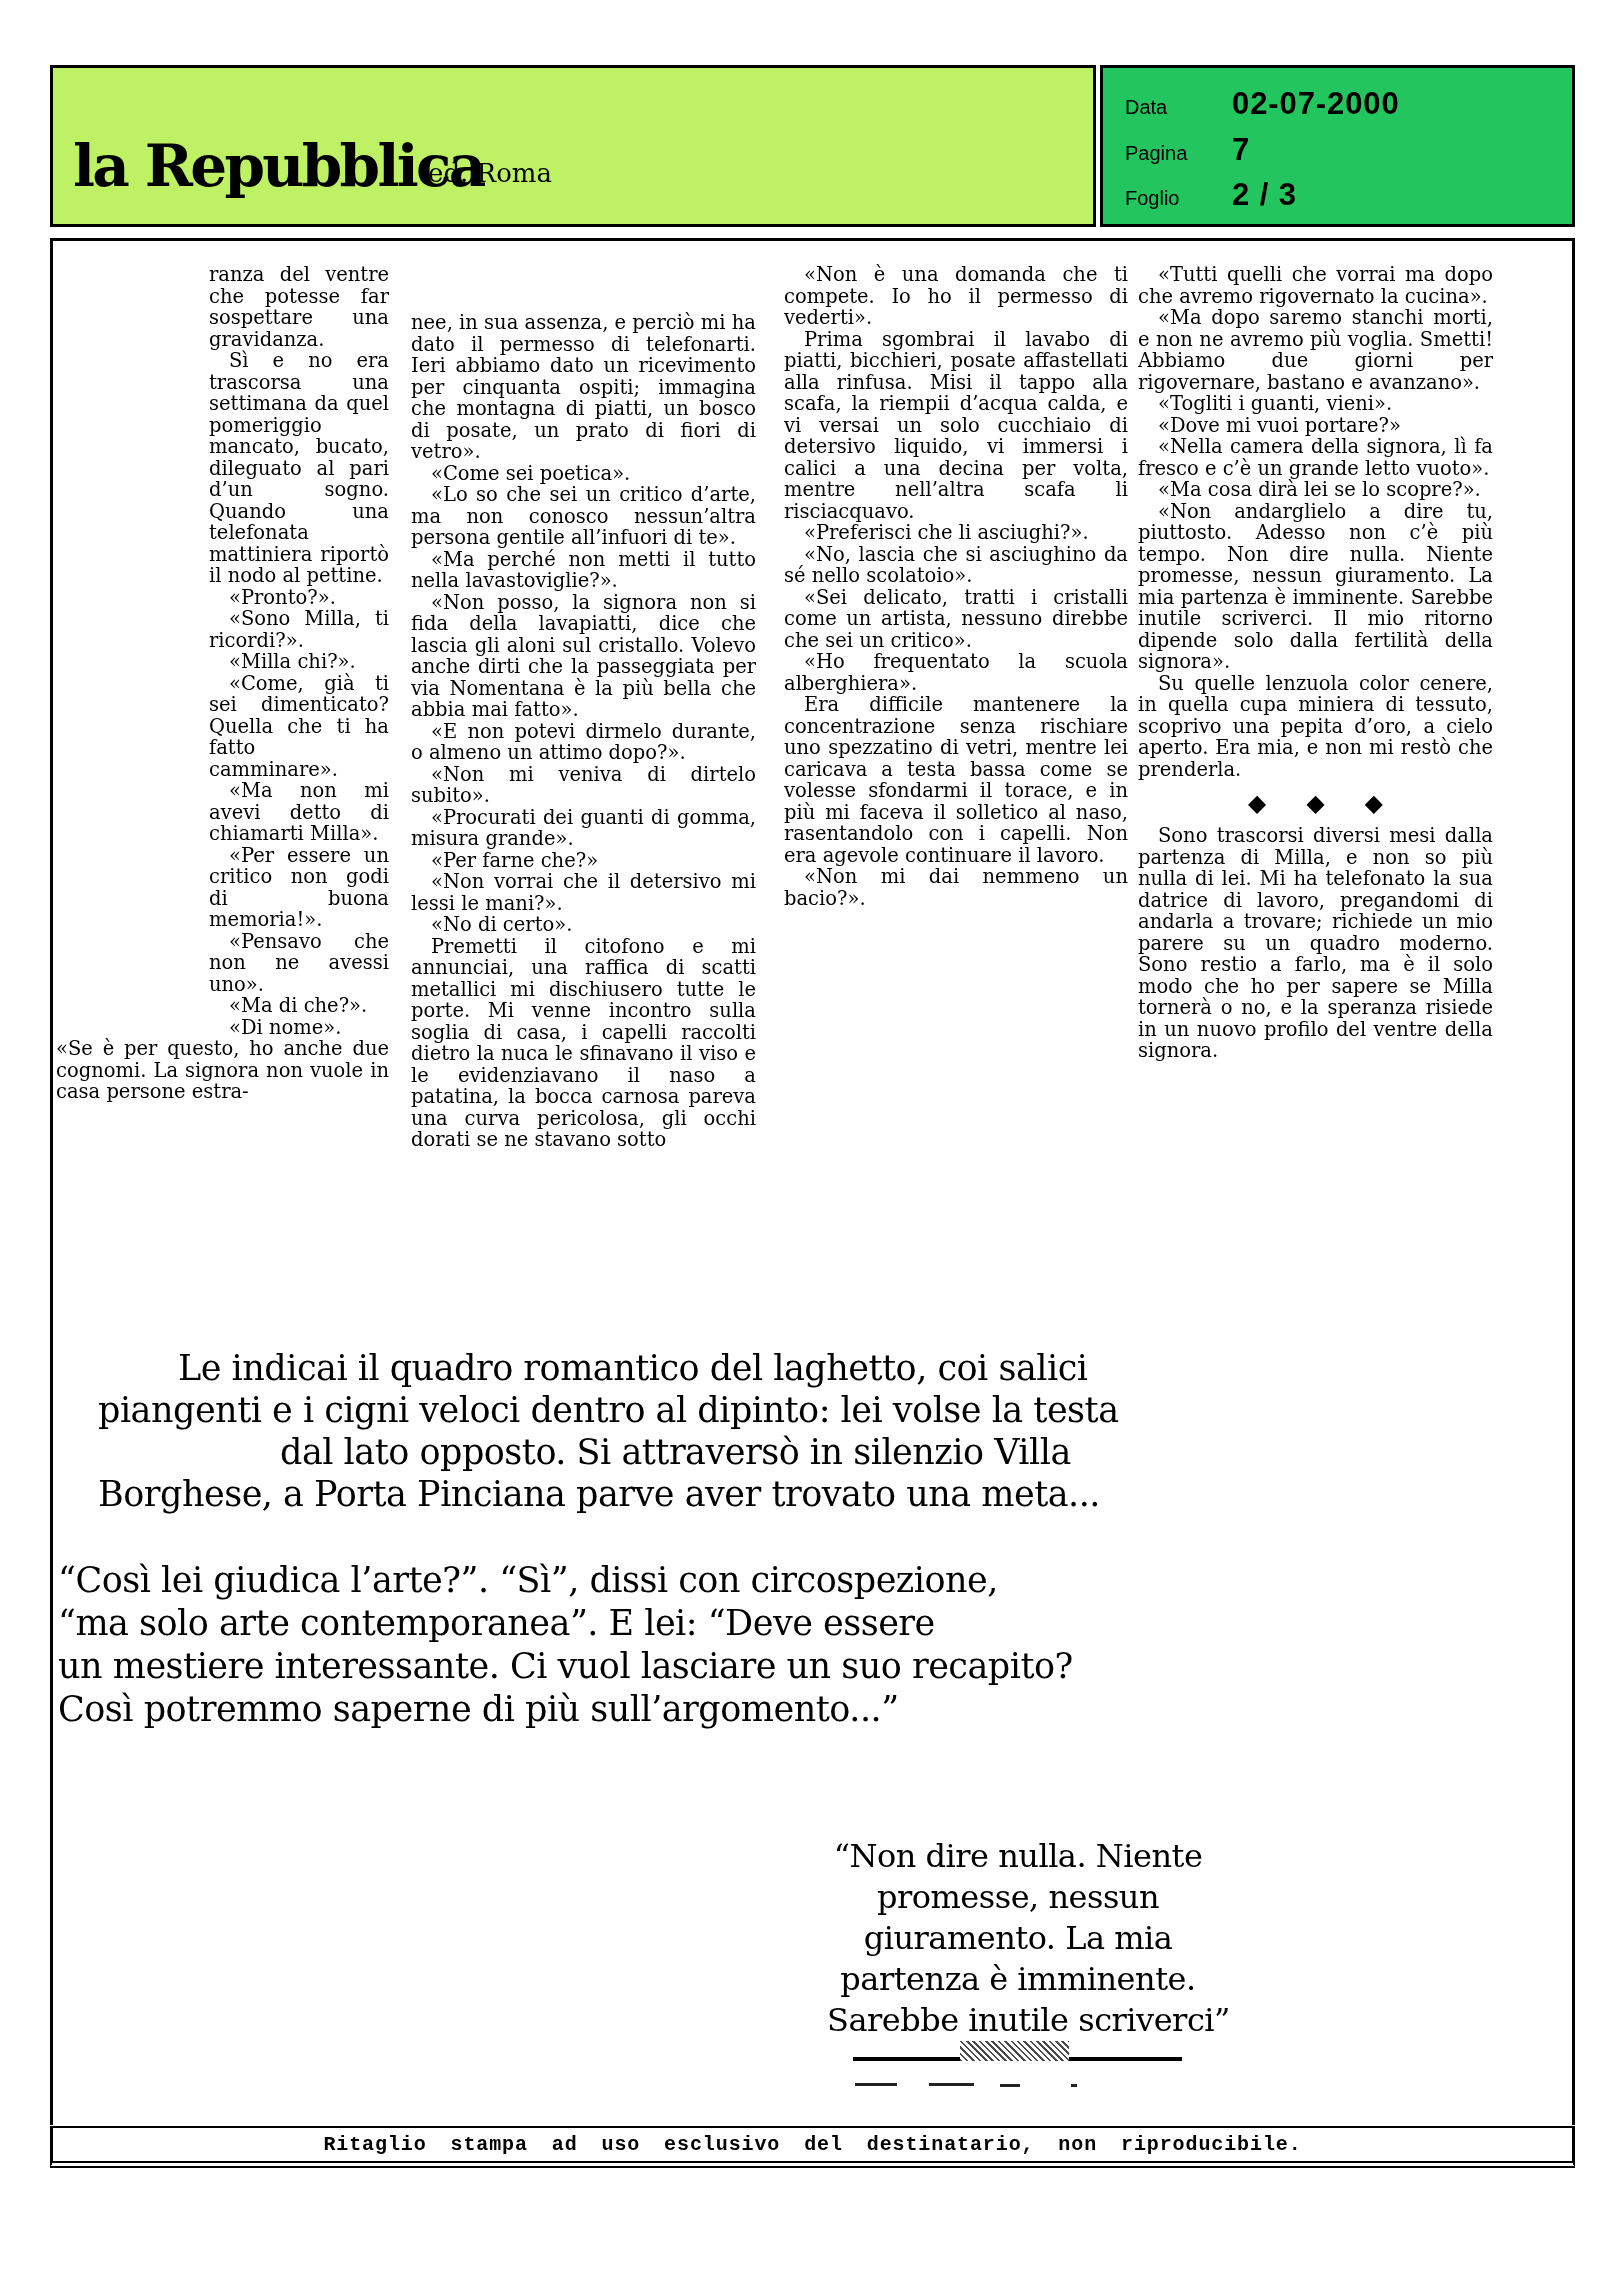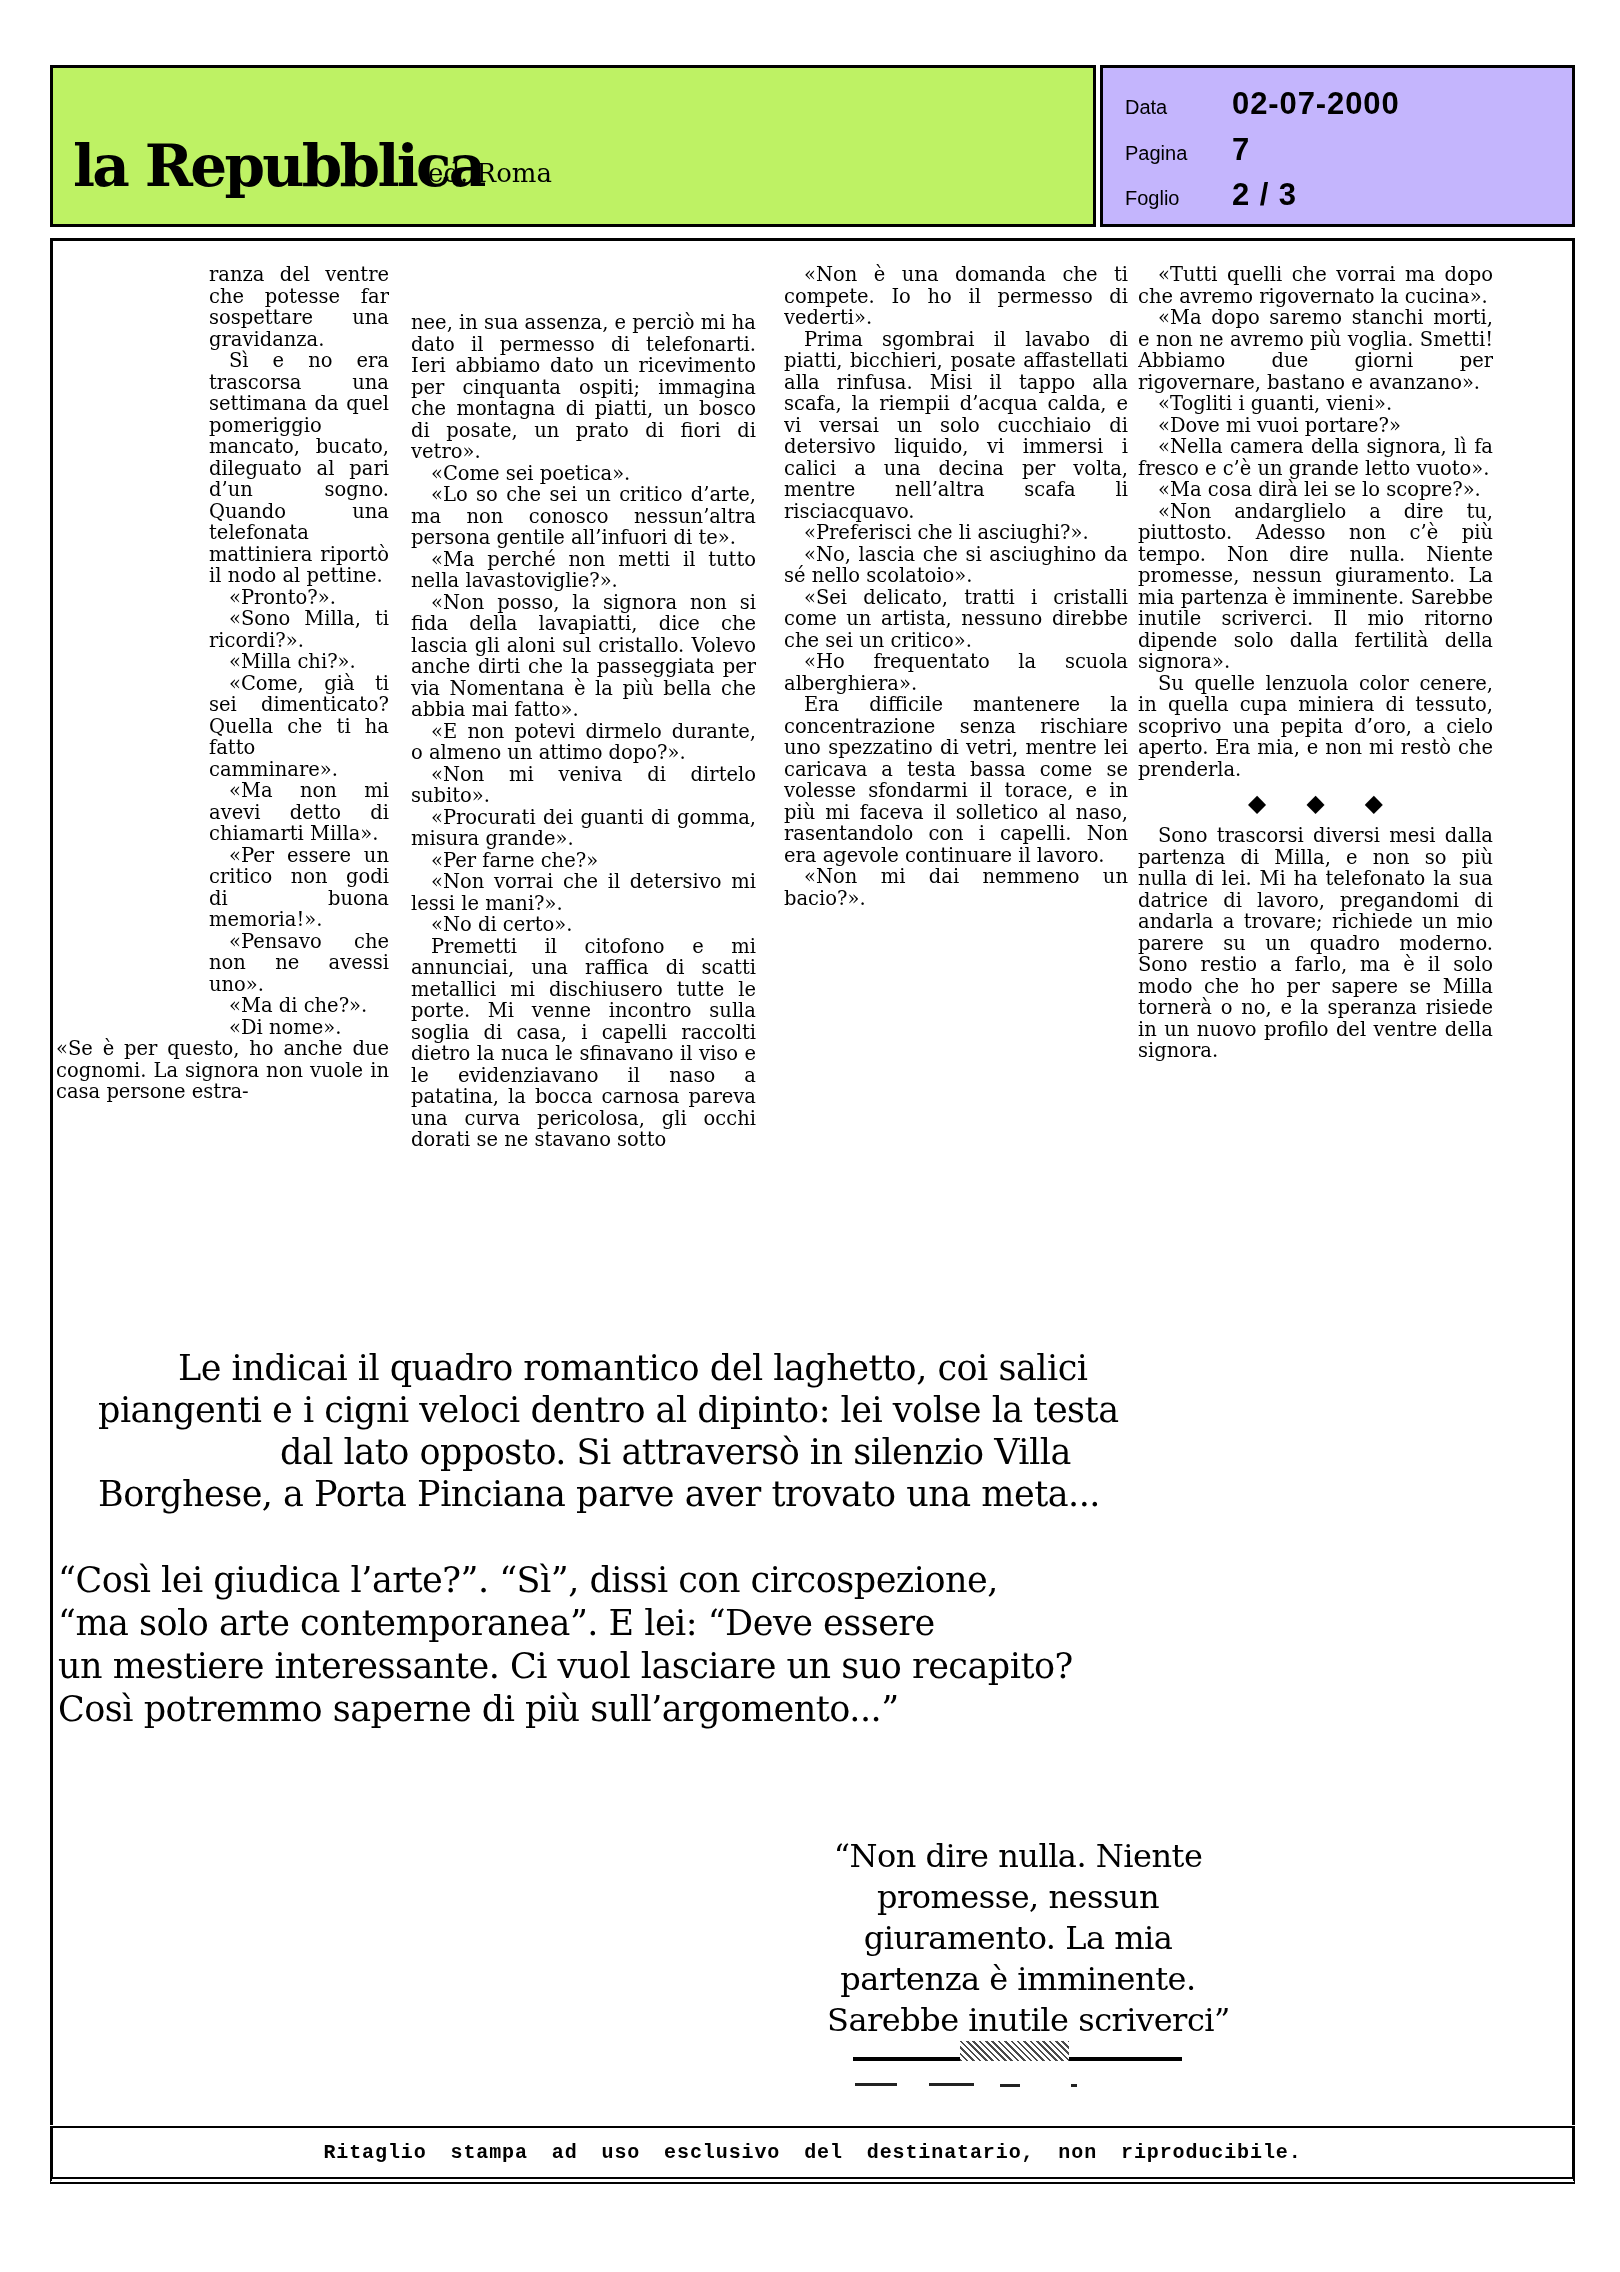--- a/index.html
+++ b/index.html
@@ -6,31 +6,31 @@
   .canvas{position:relative;width:1620px;height:2273px;background:#ffffff;
           font-family:"DejaVu Serif",serif;color:#000;overflow:hidden;}
 
   
   .masthead-box{position:absolute;left:50px;top:65px;width:1046px;height:162px;
                 border:3.6px solid #000;box-sizing:border-box;background:#bef264;}
   .brand{position:absolute;left:20px;bottom:23.6px;font-size:58px;font-weight:bold;
          letter-spacing:-2.7px;font-family:"DejaVu Serif",serif;}
   .edition{position:absolute;left:375px;bottom:36px;font-size:26px;}
   .meta-box{position:absolute;left:1100px;top:65px;width:475px;height:162px;
-            border:3.6px solid #000;box-sizing:border-box;background:#c4b5fd;
+            border:3.6px solid #000;box-sizing:border-box;background:#22c55e;
             font-family:"Liberation Sans",sans-serif;}
   .meta-row{position:absolute;left:22px;display:flex;align-items:baseline;}
   .meta-row .lbl{width:107px;font-size:20px;}
   .meta-row .val{font-size:31px;font-weight:bold;letter-spacing:0.9px;}
   .meta-row.r1{top:18px}.meta-row.r2{top:64px}.meta-row.r3{top:109px}
 
   
   .main-box{position:absolute;left:50px;top:238px;width:1525px;height:1887px;
             border:3.6px solid #000;border-bottom:none;box-sizing:border-box;background:#fff;}
-  .footer-bar{position:absolute;left:50px;top:2126px;width:1525px;height:58px;
+  .footer-bar{position:absolute;left:50px;top:2126px;width:1525px;height:42px;
               border-left:3.6px solid #000;border-right:3.6px solid #000;border-top:2.7px solid #000;
               border-bottom:7.3px double #000;box-sizing:border-box;
               display:flex;align-items:center;justify-content:center;
               font-family:"Liberation Mono",monospace;font-weight:bold;font-size:20px;
               word-spacing:11px;letter-spacing:0.9px;}
 
   
   .col{position:absolute;top:264px;font-size:19.5px;line-height:21.5px;
        text-align:justify;overflow:hidden;max-height:1046px;}
   .col p{margin:0;}

